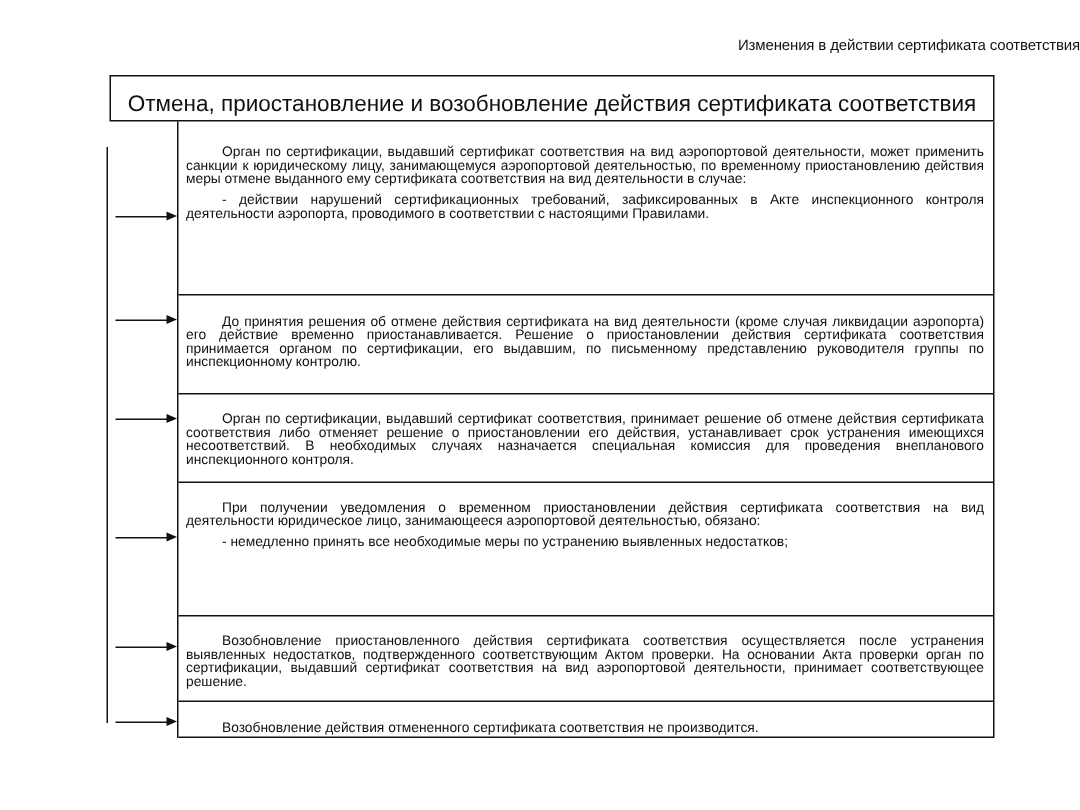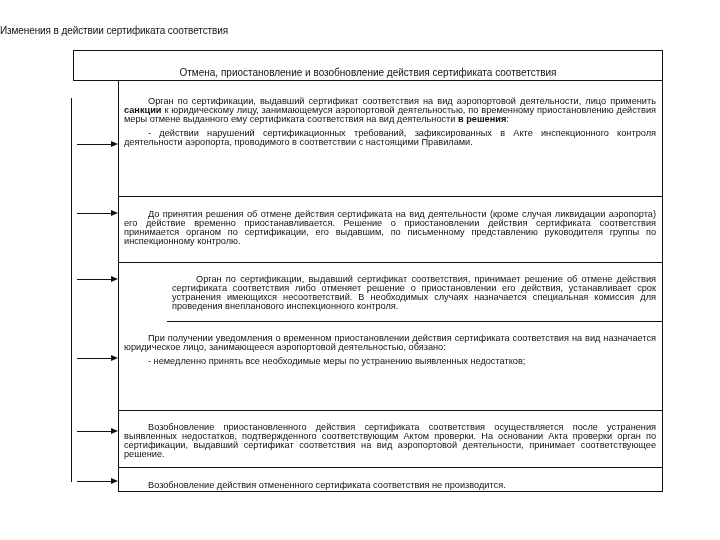--- a/index.html
+++ b/index.html
@@ -1,36 +1,36 @@
 <!DOCTYPE html>
 <html><head>
 <meta charset="utf-8">
 <style>
   html, body { margin: 0; padding: 0; background: #ffffff; }
   body { width: 720px; height: 540px; position: relative; overflow: hidden;
          font-family: "Liberation Sans", "DejaVu Sans", sans-serif; color: #111; }
-  .title { position: absolute; top: 25px; left: 0; width: 720px; text-align: left;
+  .title { position: absolute; top: 25px; left: 0; width: 720px; text-align: right;
            font-size: 10px; letter-spacing: -0.1px; }
   .outer { position: absolute; left: 73px; top: 50px; width: 590px; height: 31px;
            border: 1px solid #111; border-bottom: 1px solid #111; box-sizing: border-box; }
   .outer-title { position: absolute; left: 0; right: 0; bottom: 2px; text-align: center;
-                 font-size: 10px; }
+                 font-size: 15px; }
   .panel { position: absolute; left: 118px; width: 545px; border-left: 1px solid #111;
            border-right: 1px solid #111; box-sizing: border-box; }
   .row { position: absolute; left: 0; right: 0; border-bottom: 1px solid #111; box-sizing: border-box;
          padding: 0 6px 0 5px; font-size: 9.2px; line-height: 9px; text-align: justify; }
   .row p { margin: 0; }
   .ind { text-indent: 24px; }
   .gap { margin-top: 5px !important; }
   .spine { position: absolute; left: 71px; top: 98px; width: 1px; height: 384px; background: #111; }
   .arrow { position: absolute; left: 77px; width: 41px; height: 7px; }
   .arrow .line { position: absolute; left: 0; right: 6px; top: 3px; height: 1px; background: #111; }
   .arrow .head { position: absolute; right: 0; top: 0; width: 0; height: 0;
                  border-left: 7px solid #111; border-top: 3.5px solid transparent; border-bottom: 3.5px solid transparent; }
-  b { font-weight: bold; }
+  b { font-weight: normal; }
 </style>
 </head>
 <body>
 
 <div class="title">Изменения в действии сертификата соответствия</div>
 
 <div class="outer">
   <div class="outer-title">Отмена, приостановление и возобновление действия сертификата соответствия</div>
 </div>
 
@@ -57,34 +57,34 @@
     <div class="head"></div>
   </div>
 <div class="arrow" style="top:478px">
     <div class="line"></div>
     <div class="head"></div>
   </div>
 
 <div class="panel" style="top:81px; height:411px;">
 
   <div class="row" style="top:0; height:116px; padding-top:16px;">
-    <p class="ind"><span>Орган по сертификации, выдавший сертификат соответствия на вид аэропортовой деятельности, лицо применить </span><b>санкции</b><span> к юридическому лицу, занимающемуся аэропортовой деятельностью, по временному приостановлению действия меры отмене выданного ему сертификата соответствия на вид деятельности </span><b>в решения</b><span>:</span></p>
+    <p class="ind"><span>Орган по сертификации, выдавший сертификат соответствия на вид аэропортовой деятельности, может применить </span><b>санкции</b><span> к юридическому лицу, занимающемуся аэропортовой деятельностью, по временному приостановлению действия меры отмене выданного ему сертификата соответствия на вид деятельности </span><b>в случае</b><span>:</span></p>
     <p class="ind gap">- действии нарушений сертификационных требований, зафиксированных в Акте инспекционного контроля деятельности аэропорта, проводимого в соответствии с настоящими Правилами.</p>
   </div>
 
   <div class="row" style="top:116px; height:66px; padding-top:13px;">
     <p class="ind">До принятия решения об отмене действия сертификата на вид деятельности (кроме случая ликвидации аэропорта) его действие временно приостанавливается. Решение о приостановлении действия сертификата соответствия принимается органом по сертификации, его выдавшим, по письменному представлению руководителя группы по инспекционному контролю.</p>
   </div>
 
-  <div class="row" style="top:182px; height:59px; padding-top:12px;margin-left:48px;">
+  <div class="row" style="top:182px; height:59px; padding-top:12px;">
     <p class="ind">Орган по сертификации, выдавший сертификат соответствия, принимает решение об отмене действия сертификата соответствия либо отменяет решение о приостановлении его действия, устанавливает срок устранения имеющихся несоответствий. В необходимых случаях назначается специальная комиссия для проведения внепланового инспекционного контроля.</p>
   </div>
 
   <div class="row" style="top:241px; height:89px; padding-top:12px;">
-    <p class="ind">При получении уведомления о временном приостановлении действия сертификата соответствия на вид назначается юридическое лицо, занимающееся аэропортовой деятельностью, обязано:</p>
+    <p class="ind">При получении уведомления о временном приостановлении действия сертификата соответствия на вид деятельности юридическое лицо, занимающееся аэропортовой деятельностью, обязано:</p>
     <p class="ind gap">- немедленно принять все необходимые меры по устранению выявленных недостатков;</p>
   </div>
 
   <div class="row" style="top:330px; height:57px; padding-top:12px;">
     <p class="ind">Возобновление приостановленного действия сертификата соответствия осуществляется после устранения выявленных недостатков, подтвержденного соответствующим Актом проверки. На основании Акта проверки орган по сертификации, выдавший сертификат соответствия на вид аэропортовой деятельности, принимает соответствующее решение.</p>
   </div>
 
   <div class="row" style="top:387px; height:24px; padding-top:13px;">
     <p class="ind">Возобновление действия отмененного сертификата соответствия не производится.</p>
   </div>

